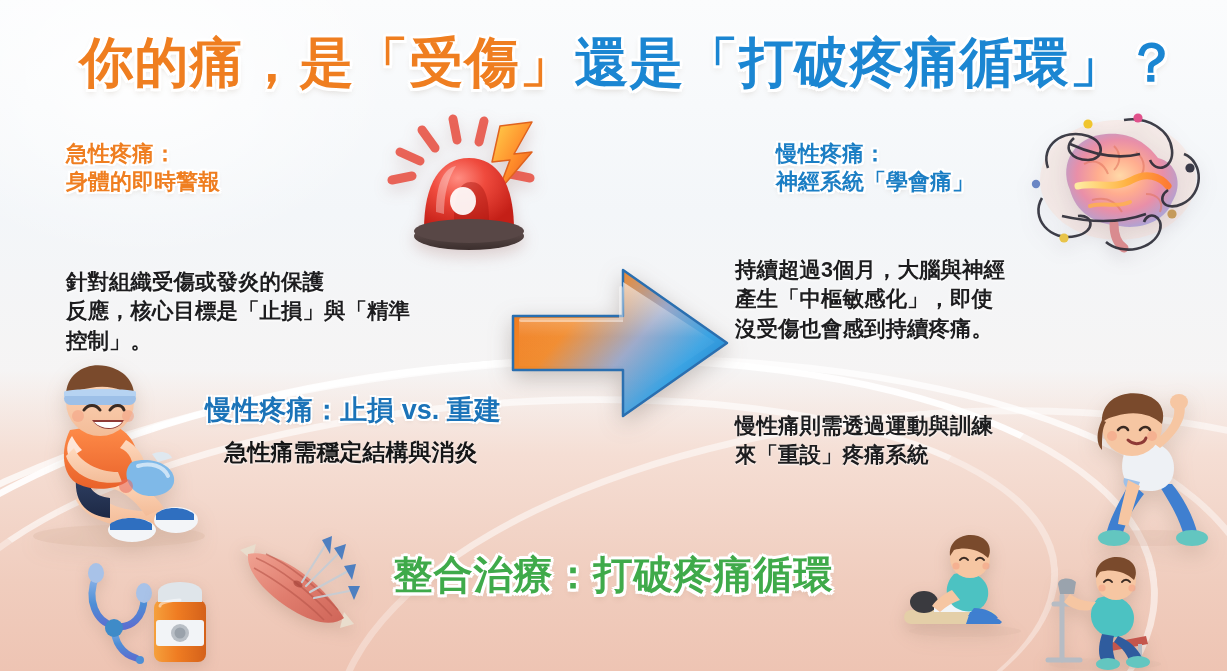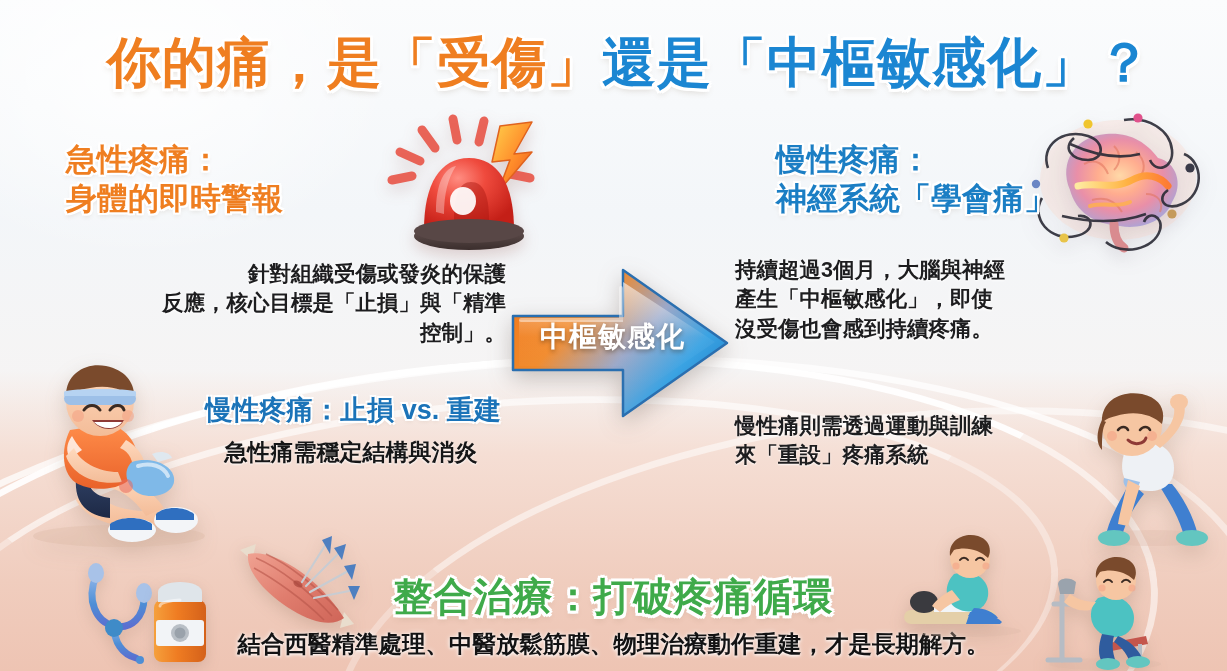--- a/index.html
+++ b/index.html
@@ -51,38 +51,38 @@
       -2.5px -2.5px 0 #fff, 2.5px -2.5px 0 #fff, -2.5px 2.5px 0 #fff, 2.5px 2.5px 0 #fff,
       0 -3px 0 #fff, 0 3px 0 #fff, -3px 0 0 #fff, 3px 0 0 #fff,
       0 4px 6px rgba(120,90,60,.22);
   }
   #title .orange { color:#ef7e20;margin-left:32px; }
   #title .blue   { color:#1b86d2; }
 
   
   .col-head {
     position:absolute;
-    font-size:31px; font-weight:bold; line-height:1.26;
+    font-size:22px; font-weight:bold; line-height:1.26;
     white-space:nowrap;
     text-shadow:
       -2px -2px 0 #fff, 2px -2px 0 #fff, -2px 2px 0 #fff, 2px 2px 0 #fff,
       0 -2.4px 0 #fff, 0 2.4px 0 #fff, -2.4px 0 0 #fff, 2.4px 0 0 #fff,
       0 3px 5px rgba(120,90,60,.20);
   }
   #acute-head   { left:66px;  top:140px; color:#ef7e20; }
   #chronic-head { left:776px; top:140px; color:#1b7ec4; }
 
   
   .body-text {
     position:absolute;
     font-size:21.5px; font-weight:bold; line-height:1.37;
     color:#1d1d1f; white-space:pre-line;
     text-shadow:0 1px 2px rgba(255,255,255,.95), 0 0 4px rgba(255,255,255,.9);
   }
-  #acute-body   { left:66px;  top:260px; width:440px;text-align:right; }
+  #acute-body   { left:66px;  top:268px; width:440px; }
   #chronic-body { left:735px; top:256px; width:400px; }
 
   
   #arrow-wrap {
     position:absolute; left:505px; top:258px; width:230px; height:170px;
     filter:drop-shadow(0 7px 11px rgba(90,70,60,.3));
   }
   #arrow-wrap svg { display:block; width:230px; height:170px; }
   #arrow-label {
     position:absolute; left:505px; top:318px; width:215px;
@@ -109,21 +109,21 @@
   }
   #chronic-note {
     position:absolute; left:735px; top:412px; width:400px;
     font-size:21.5px; font-weight:bold; line-height:1.37;
     color:#1d1d1f; white-space:pre-line;
     text-shadow:0 1px 2px rgba(255,255,255,.95);
   }
 
   
   #bottom-title {
-    position:absolute; left:0; top:570px; width:1227px;
+    position:absolute; left:0; top:548px; width:1227px;
     text-align:center;
     font-size:39px; font-weight:bold; color:#3faa4a; letter-spacing:1px;
     white-space:nowrap;
     text-shadow:
       -2.5px -2.5px 0 #fff, 2.5px -2.5px 0 #fff, -2.5px 2.5px 0 #fff, 2.5px 2.5px 0 #fff,
       0 -3px 0 #fff, 0 3px 0 #fff, -3px 0 0 #fff, 3px 0 0 #fff,
       0 4px 6px rgba(120,90,60,.22);
   }
   #bottom-sub {
     position:absolute; left:0; top:628px; width:1227px;
@@ -171,21 +171,21 @@
   <div class="bg-upper"></div>
   <div class="bg-track">
     <div class="lane l2"></div>
     <div class="lane l1"></div>
     <div class="lane l3"></div>
     <div class="lane l4"></div>
   </div>
   <div class="glow-tl"></div>
 
   <div id="title">
-    <span class="orange">你的痛，是「受傷」</span><span class="blue">還是「中樞敏感化」？</span>
+    <span class="orange">你的痛，是「受傷」</span><span class="blue">還是「打破疼痛循環」？</span>
   </div>
 
   <div class="illus" id="siren">
     <svg viewBox="0 0 180 155">
       <defs>
         <radialGradient id="domeG" cx="38%" cy="28%" r="72%">
           <stop offset="0%" stop-color="#ff8d82"></stop>
           <stop offset="42%" stop-color="#ef4a3d"></stop>
           <stop offset="100%" stop-color="#c41f17"></stop>
         </radialGradient>
@@ -288,21 +288,20 @@
           <stop offset="0%" stop-color="#ffffff" stop-opacity=".6"></stop>
           <stop offset="45%" stop-color="#ffffff" stop-opacity=".05"></stop>
           <stop offset="100%" stop-color="#ffffff" stop-opacity="0"></stop>
         </linearGradient>
       </defs>
       <path d="M8 58 L118 58 L118 12 L222 85 L118 158 L118 112 L8 112 Z" fill="url(#arrG)" stroke="#2a6fb0" stroke-width="2.5" stroke-linejoin="round"></path>
       <path d="M14 62 L118 62 L118 24 L210 84 L118 146 L118 108 L14 108 Z" fill="url(#arrGloss)"></path>
       <path d="M16 62 L116 62 L116 30" stroke="#ffffff" stroke-width="4" fill="none" opacity=".45" stroke-linecap="round"></path>
     </svg>
   </div>
-  <div id="arrow-label">中樞敏感化</div>
 
   <div class="illus" id="boy-injured">
     <svg viewBox="0 0 210 190">
       <defs>
         <linearGradient id="skinG" x1="0" y1="0" x2="0" y2="1">
           <stop offset="0%" stop-color="#ffd9bd"></stop>
             <stop offset="100%" stop-color="#f3bc98"></stop>
         </linearGradient>
         <linearGradient id="shirtO" x1="0" y1="0" x2="0" y2="1">
           <stop offset="0%" stop-color="#ff8d4a"></stop>
@@ -380,21 +379,20 @@
         <path d="M40 44 C43 40 48 40 50 44"></path>
         <path d="M62 44 C65 40 70 40 72 44"></path>
       </g>
       <path d="M50 54 C56 60 66 58 68 52" stroke="#8e3a36" stroke-width="3" fill="none" stroke-linecap="round"></path>
       <circle cx="34" cy="50" r="5" fill="#f4a184" opacity=".55"></circle>
       <circle cx="74" cy="50" r="5" fill="#f4a184" opacity=".55"></circle>
     </svg>
   </div>
 
   <div id="bottom-title">整合治療：打破疼痛循環</div>
-  <div id="bottom-sub">結合西醫精準處理、中醫放鬆筋膜、物理治療動作重建，才是長期解方。</div>
 
   <div class="illus" id="steth">
     <svg viewBox="0 0 100 108">
       <defs>
         <linearGradient id="stethG" x1="0" y1="0" x2="0" y2="1">
           <stop offset="0%" stop-color="#8fb4e8"></stop>
           <stop offset="55%" stop-color="#4e8fd6"></stop>
           <stop offset="100%" stop-color="#5b6fd0"></stop>
         </linearGradient>
       </defs>

